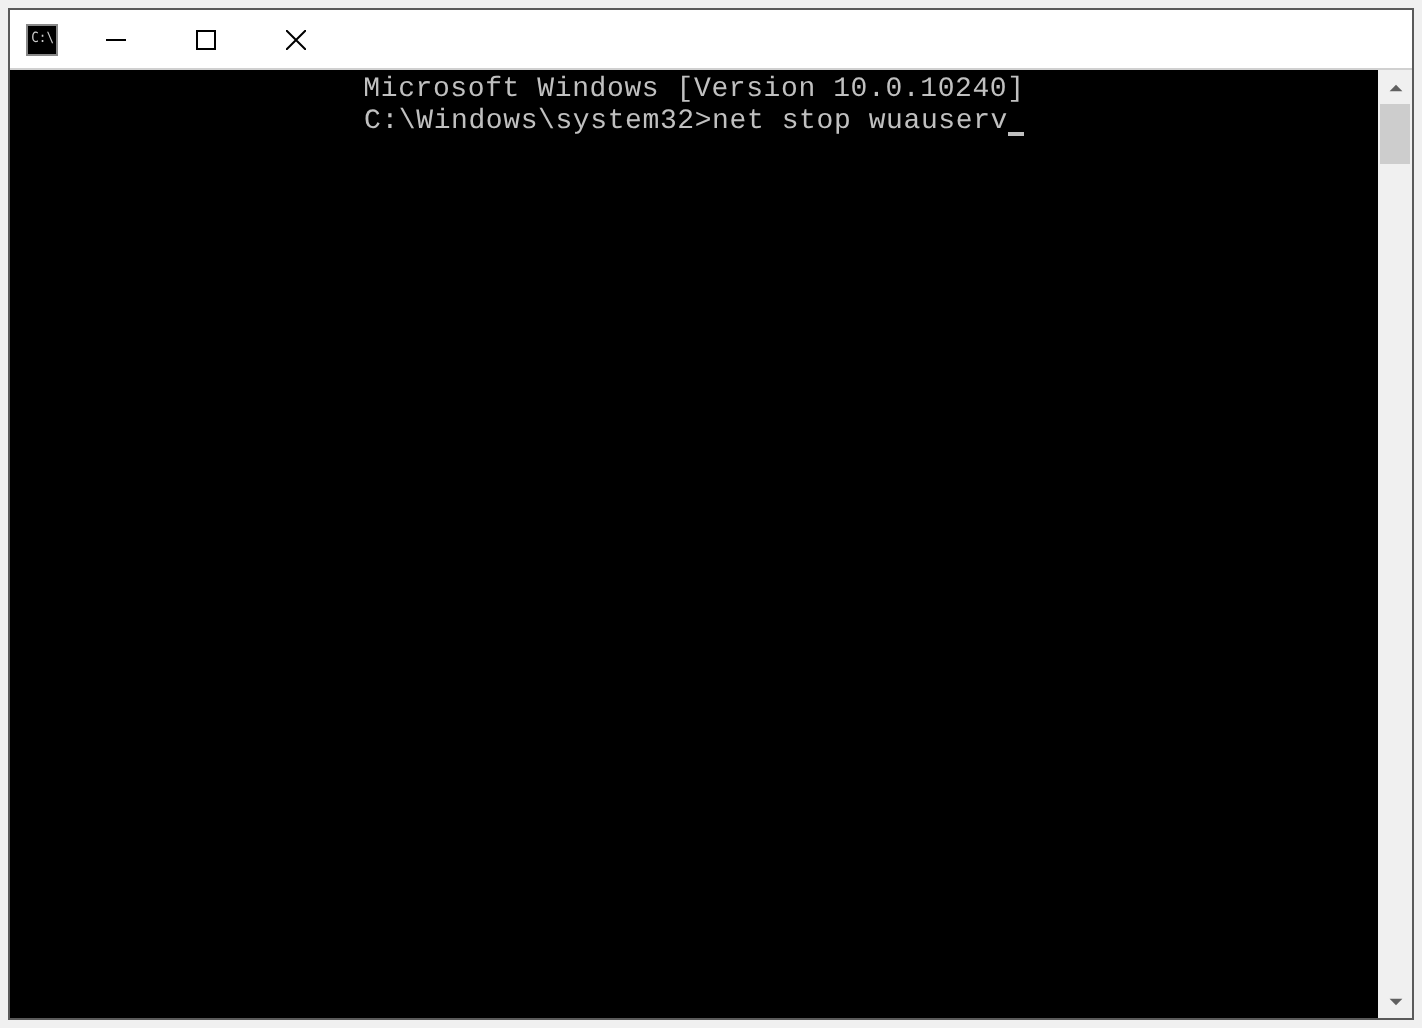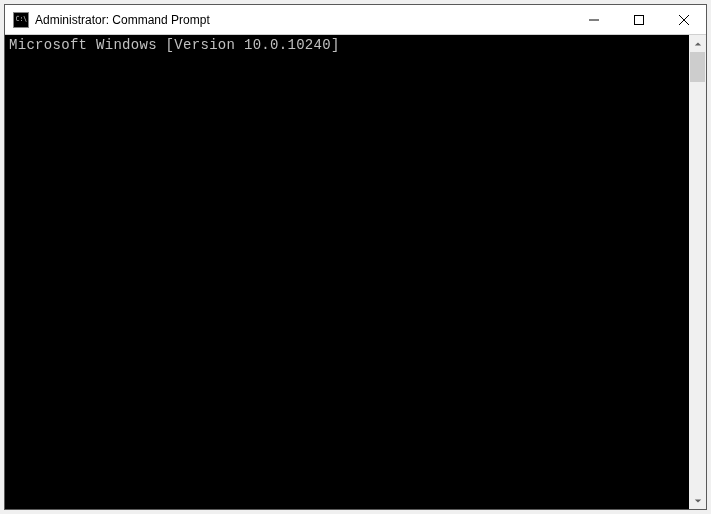--- a/index.html
+++ b/index.html
@@ -74,20 +74,21 @@
     }
     .win-btn svg {
       width: 10px;
       height: 10px;
     }
     .terminal-area {
       flex: 1;
       background: #000;
       display: flex;
       position: relative;
+      text-align: center;
     }
     .terminal-content {
       flex: 1;
       padding: 2px 4px;
       font-family: Consolas, "Courier New", monospace;
       font-size: 14px;
       line-height: 16px;
       color: #c0c0c0;
       white-space: pre;
       letter-spacing: 0.3px;
@@ -140,41 +141,40 @@
     }
   </style>
 </head>
 <body>
 
 <div class="window">
   <div class="titlebar">
     <div class="app-icon">
       <span class="app-icon-text">C:\</span>
     </div>
-    <div class="title-text">Administrator: Command Prompt</div>
     <div class="window-controls">
       <button class="win-btn">
         <svg viewBox="0 0 10 10">
             <path d="M0 5 h10" stroke="#000" stroke-width="1" fill="none"></path>
           </svg>
       </button>
       <button class="win-btn">
         <svg viewBox="0 0 10 10">
             <rect x="0.5" y="0.5" width="9" height="9" stroke="#000" stroke-width="1" fill="none"></rect>
           </svg>
       </button>
       <button class="win-btn close">
         <svg viewBox="0 0 10 10">
             <path d="M0 0 L10 10 M10 0 L0 10" stroke="#000" stroke-width="1" fill="none"></path>
           </svg>
       </button>
     </div>
   </div>
   <div class="terminal-area">
-    <div class="terminal-content"><span class="term-line">Microsoft Windows [Version 10.0.10240]</span><span class="term-line"></span></div>
+    <div class="terminal-content"><span class="term-line">Microsoft Windows [Version 10.0.10240]</span><span class="term-line"></span><span class="term-line"><span>C:\Windows\system32&gt;</span><span>net stop wuauserv</span><span class="cursor"></span></span></div>
     <div class="scrollbar">
       <div class="scroll-arrow up">
         <svg viewBox="0 0 10 10">
             <path d="M1 7 L5 3 L9 7"></path>
           </svg>
       </div>
       <div class="scroll-thumb"></div>
       <div class="scroll-arrow down">
         <svg viewBox="0 0 10 10">
             <path d="M1 3 L5 7 L9 3"></path>

